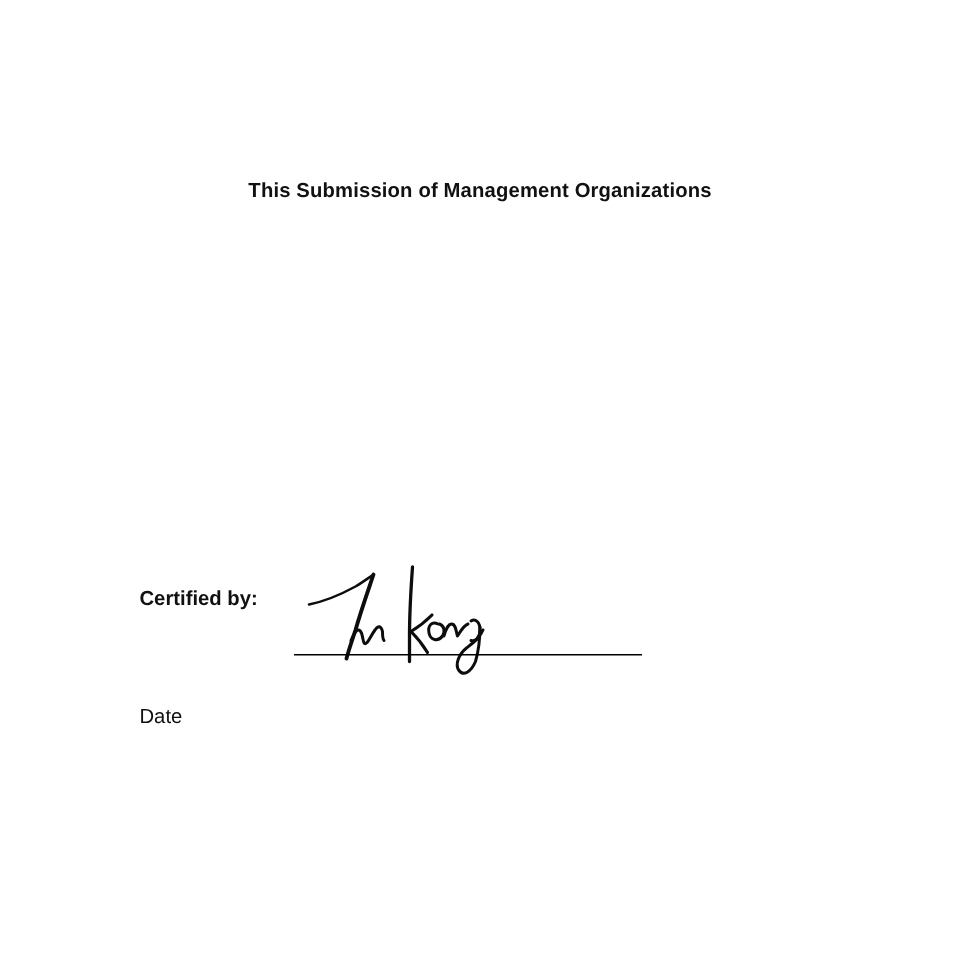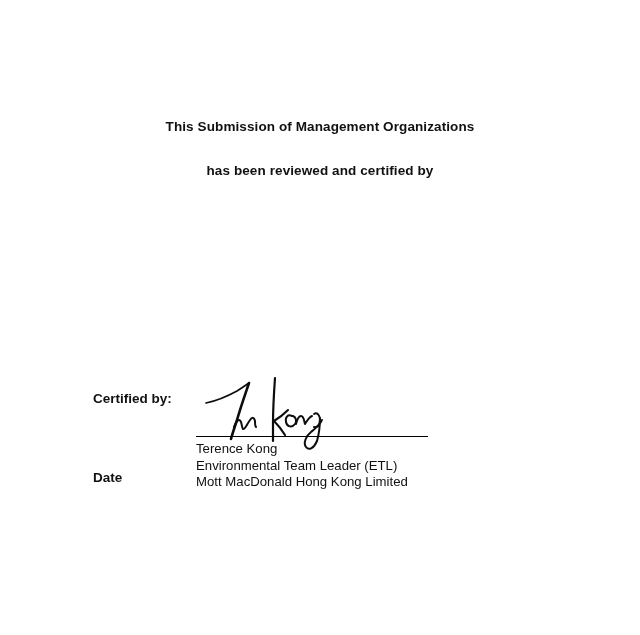--- a/index.html
+++ b/index.html
@@ -36,37 +36,38 @@
   .line3 { top: 206px; }
   .line4 { top: 249px; }
 
   
   .sig-block {
     position: absolute;
     left: 0;
     top: 0;
     width: 640px;
     height: 635px;
+    text-align: right;
   }
 
   .label-certified {
     position: absolute;
     left: 93px;
     top: 391px;
     font-weight: bold;
     font-size: 13.5px;
     white-space: nowrap;
     color: #111111;
   }
 
   .label-date {
     position: absolute;
     left: 93px;
     top: 470px;
-    font-weight: bold;
+    font-weight: normal;
     font-size: 13.5px;
     white-space: nowrap;
     color: #111111;
   }
 
   .date-value {
     position: absolute;
     left: 196px;
     top: 499px;
     font-weight: normal;
@@ -115,21 +116,20 @@
     color: #111111;
   }
 </style>
 </head>
 <body>
 
 <div id="page">
 
   <div class="statement line1">This Submission of Management Organizations</div>
 
-  <div class="statement line2">has been reviewed and certified by</div>
 
 
 
   <div class="sig-block">
 
     <div class="label-certified">Certified by:</div>
 
     <div class="signature-mark">
       <svg viewBox="0 0 160 80" xmlns="http://www.w3.org/2000/svg" fill="none" stroke="#0d0d0d" stroke-linecap="round" stroke-linejoin="round">
         <title>handwritten signature of Terence Kong</title>
@@ -154,24 +154,19 @@
                  C111,49 113,45 116,44" stroke-width="2.0"></path>
 
         <path d="M118,42 C121,40 124,43 124,48 C124,53 121,56 118,55" stroke-width="2.0"></path>
         <path d="M124,46 C124,54 123,62 121,69 C118,76 113,79 110,75
                  C107,71 110,64 115,60 C120,56 124,53 126,48" stroke-width="2.0"></path>
       </svg>
     </div>
 
     <div class="signature-rule"></div>
 
-    <div class="signatory">
-      <div class="sig-line">Terence Kong</div>
-      <div class="sig-line">Environmental Team Leader (ETL)</div>
-      <div class="sig-line">Mott MacDonald Hong Kong Limited</div>
-    </div>
 
     <div class="label-date">Date</div>
 
     <div class="date-value">30 July 2024</div>
 
   </div>
 </div>
 
 </body></html>

